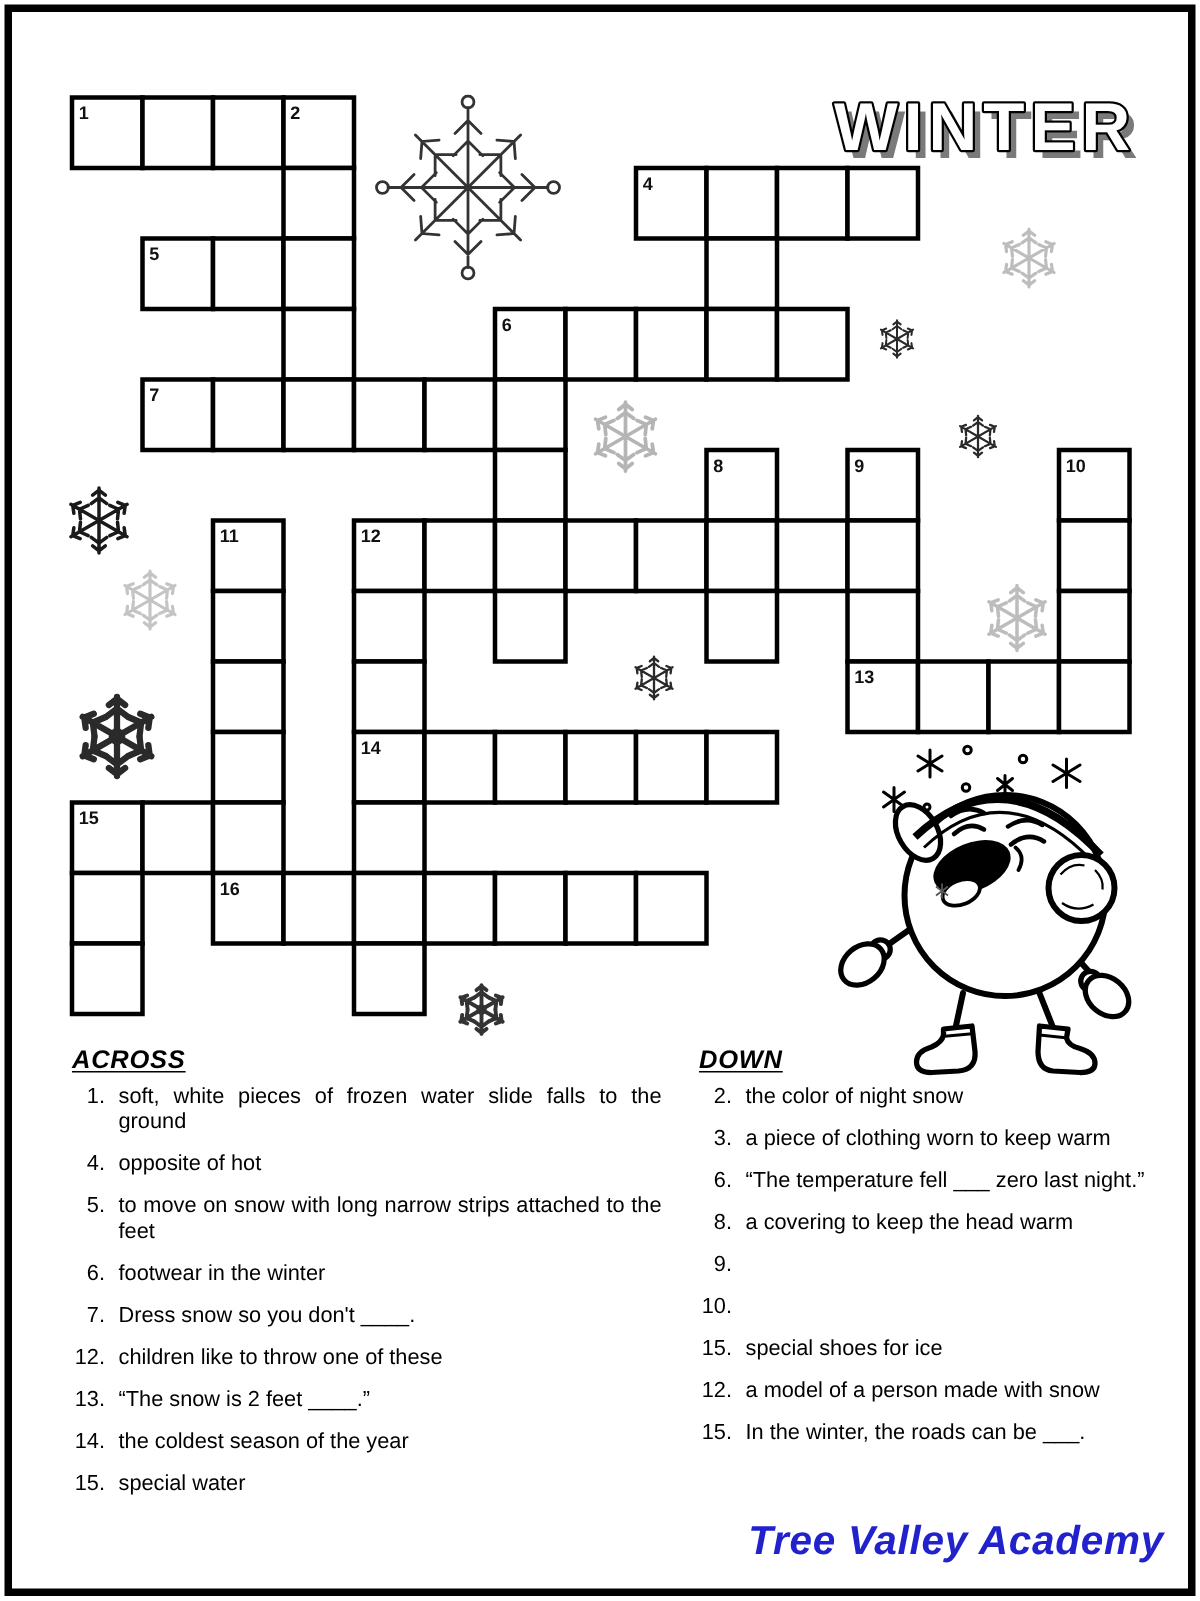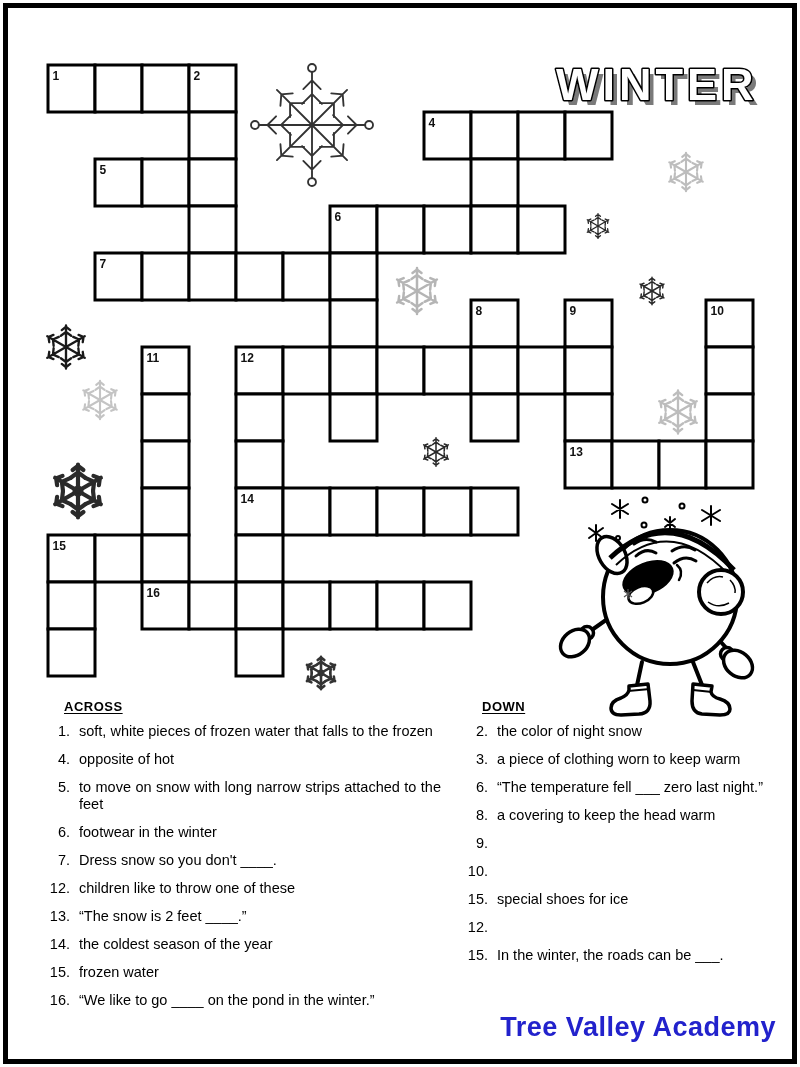--- a/index.html
+++ b/index.html
@@ -1,30 +1,30 @@
 <!DOCTYPE html>
 <html><head>
 <meta charset="utf-8">
 <style>
   html,body{margin:0;padding:0;background:#fff;}
   .page{position:relative;width:800px;height:1067px;background:#fff;overflow:hidden;
         font-family:"Liberation Sans",sans-serif;color:#000;}
   .frame{position:absolute;left:3px;top:3px;right:3px;bottom:3px;border:5px solid #000;pointer-events:none;}
   svg.layer{position:absolute;left:0;top:0;z-index:1;}
   .clues{position:absolute;z-index:2;font-size:14.5px;line-height:17px;}
-  .clues h2{margin:0 0 8px 18px;font-size:13px;letter-spacing:.5px;
-            text-decoration:underline;text-underline-offset:2px;}
+  .clues h2{margin:0 0 8px 2px;font-size:17px;letter-spacing:.5px;
+            text-decoration:underline;text-underline-offset:2px;font-style:italic;}
   .clues ol{list-style:none;margin:0;padding:0;}
   .clues li{display:flex;margin-bottom:11px;}
   .clues .num{flex:0 0 24px;text-align:right;margin-right:9px;}
   .clues .txt{flex:1;text-align:justify;}
   .across{left:46px;top:698px;width:395px;}
   .down{left:464px;top:698px;width:300px;}
   .footer{position:absolute;z-index:2;right:24px;top:1012px;
-          font-size:27px;font-weight:bold;letter-spacing:.5px;}
+          font-size:27px;font-weight:bold;letter-spacing:.5px;font-style:italic;}
   .cellnum{font-size:12px;font-weight:600;fill:#111;}
   .titletext{font-family:"Liberation Sans",sans-serif;font-weight:bold;
              font-size:45px;letter-spacing:4px;}
 </style>
 </head>
 <body>
 
 <div class="page">
   <div class="frame"></div>
 
@@ -265,21 +265,21 @@
         <circle cx="70" cy="46" r="2"></circle>
       </g>
     </g>
   </svg>
 
   <div class="clues across">
     <h2>ACROSS</h2>
     <ol id="across-list">
         <li>
           <span class="num">1.</span>
-          <span class="txt">soft, white pieces of frozen water that falls to the frozen</span>
+          <span class="txt">soft, white pieces of frozen water slide falls to the ground</span>
         </li>
         <li>
           <span class="num">4.</span>
           <span class="txt">opposite of hot</span>
         </li>
         <li>
           <span class="num">5.</span>
           <span class="txt">to move on snow with long narrow strips attached to the feet</span>
         </li>
         <li>
@@ -297,25 +297,21 @@
         <li>
           <span class="num">13.</span>
           <span class="txt">“The snow is 2 feet ____.”</span>
         </li>
         <li>
           <span class="num">14.</span>
           <span class="txt">the coldest season of the year</span>
         </li>
         <li>
           <span class="num">15.</span>
-          <span class="txt">frozen water</span>
-        </li>
-        <li>
-          <span class="num">16.</span>
-          <span class="txt">“We like to go ____ on the pond in the winter.”</span>
+          <span class="txt">special water</span>
         </li>
       </ol>
   </div>
 
   <div class="clues down">
     <h2>DOWN</h2>
     <ol id="down-list">
         <li>
           <span class="num">2.</span>
           <span class="txt">the color of night snow</span>
@@ -337,20 +333,21 @@
         </li>
         <li>
           <span class="num">10.</span>
         </li>
         <li>
           <span class="num">15.</span>
           <span class="txt">special shoes for ice</span>
         </li>
         <li>
           <span class="num">12.</span>
+          <span class="txt">a model of a person made with snow</span>
         </li>
         <li>
           <span class="num">15.</span>
           <span class="txt">In the winter, the roads can be ___.</span>
         </li>
       </ol>
   </div>
 
   <div class="footer" style="color: rgb(34, 34, 204);">Tree Valley Academy</div>
 </div>

